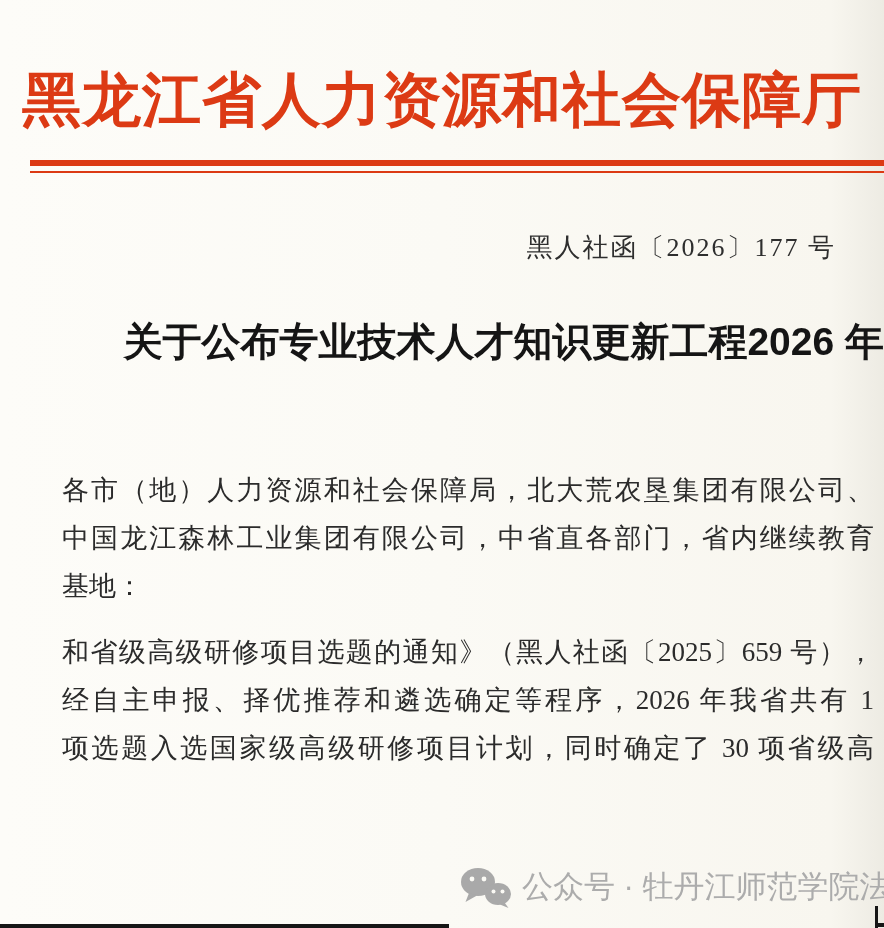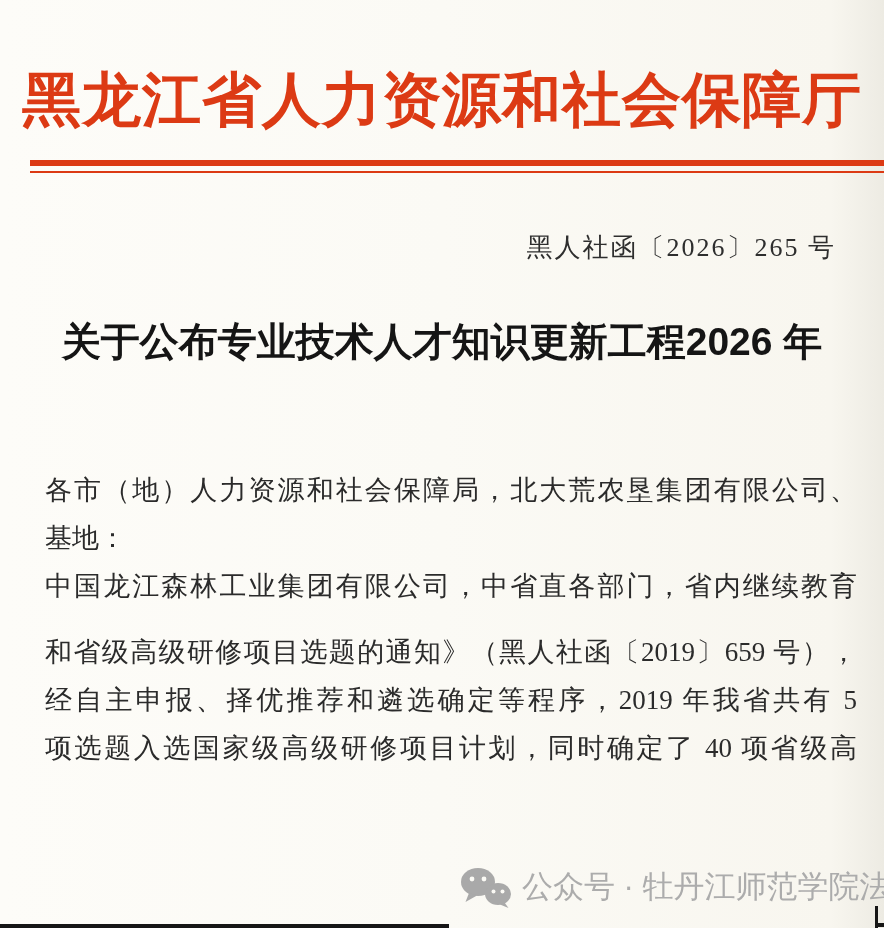--- a/index.html
+++ b/index.html
@@ -44,32 +44,32 @@
     font-size: 26px;
     letter-spacing: 2px;
     color: #2e2e2e;
     white-space: nowrap;
   }
 
   
   .doc-title {
     position: absolute;
     top: 314px; left: 0; right: 0;
-    text-align: center;
+    text-align: right;
     font-family: "Liberation Sans", "DejaVu Sans", sans-serif;
     font-weight: 700;
     font-size: 39px;
     line-height: 56px;
     color: #151515;
   }
 
   
   .body-text {
     position: absolute;
-    top: 466px; left: 45px;
+    top: 466px; left: 62px;
     width: 812px;
     font-size: 27px;
     color: #2b2b2b;
   }
   .line {
     height: 48px;
     line-height: 48px;
     white-space: nowrap;
   }
   .line.j {
@@ -117,36 +117,36 @@
 </head>
 <body>
 
 <div class="page">
 
   <div class="agency-name">黑龙江省人力资源和社会保障厅</div>
 
   <div class="red-line-thick"></div>
   <div class="red-line-thin"></div>
 
-  <div class="doc-number">黑人社函〔2026〕265 号</div>
+  <div class="doc-number">黑人社函〔2026〕177 号</div>
 
   <div class="doc-title">
     <div>关于公布专业技术人才知识更新工程2026 年</div>
   </div>
 
   <div class="body-text">
     <div class="para-1">
       <div class="line j">各市（地）人力资源和社会保障局，北大荒农垦集团有限公司、</div>
+      <div class="line j">中国龙江森林工业集团有限公司，中省直各部门，省内继续教育</div>
       <div class="line">基地：</div>
-      <div class="line j">中国龙江森林工业集团有限公司，中省直各部门，省内继续教育</div>
     </div>
     <div class="para-2">
-      <div class="line j">和省级高级研修项目选题的通知》（黑人社函〔2019〕659 号），</div>
-      <div class="line j">经自主申报、择优推荐和遴选确定等程序，2019 年我省共有 5</div>
-      <div class="line j">项选题入选国家级高级研修项目计划，同时确定了 40 项省级高</div>
+      <div class="line j">和省级高级研修项目选题的通知》（黑人社函〔2025〕659 号），</div>
+      <div class="line j">经自主申报、择优推荐和遴选确定等程序，2026 年我省共有 1</div>
+      <div class="line j">项选题入选国家级高级研修项目计划，同时确定了 30 项省级高</div>
     </div>
   </div>
 
   <div class="watermark">
     <span>
       <svg width="52" height="42" viewBox="0 0 52 42" xmlns="http://www.w3.org/2000/svg">
         <g fill="#a9a9a9">
           <ellipse cx="18" cy="16" rx="17" ry="14"></ellipse>
           <path d="M9 27 L5.5 36 L17 29.5 Z"></path>
           <ellipse cx="38" cy="28" rx="13" ry="11"></ellipse>

